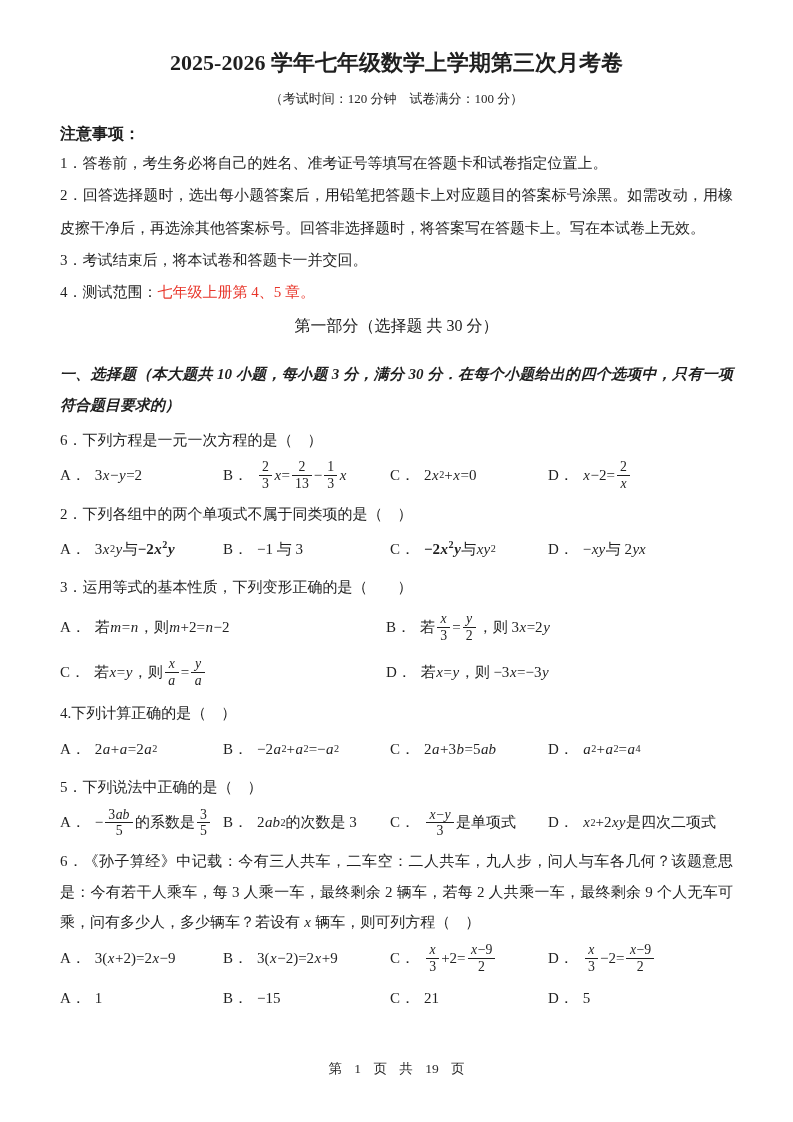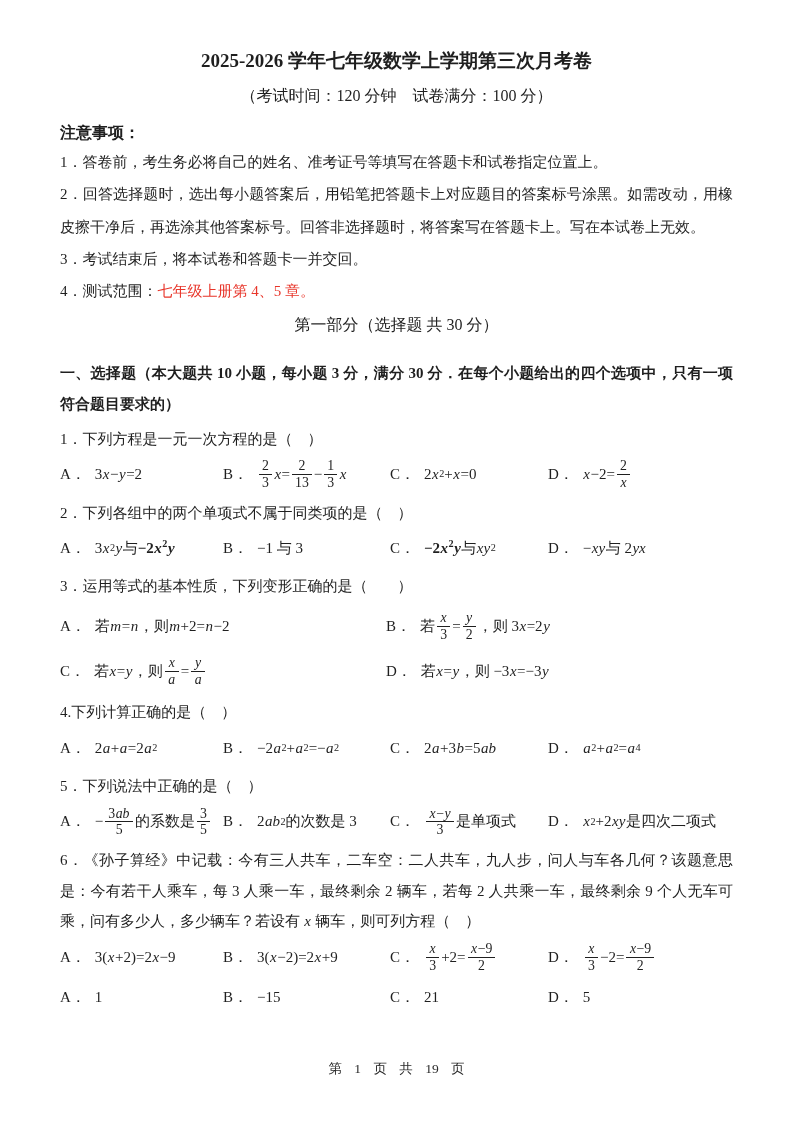--- a/index.html
+++ b/index.html
@@ -6,29 +6,29 @@
   * { box-sizing: border-box; }
   html,body { margin:0; padding:0; }
   body {
     width:793px; height:1122px; overflow:hidden;
     background:#ffffff; color:var(--ink);
     font-family:"Liberation Serif","DejaVu Serif",serif;
     font-size:15px;
   }
   .page { position:relative; width:100%; height:100%; padding:38px 60px 0 60px; }
 
-  .title { font-size:19px; font-weight:700; text-align:center; margin:10px 0 12px; }
-  .subtitle { font-size:16px; text-align:center; margin:0 0 16px; }
+  .title { font-size:22px; font-weight:700; text-align:center; margin:10px 0 12px; }
+  .subtitle { font-size:13px; text-align:center; margin:0 0 16px; }
 
   .notice-heading { font-size:16px; font-weight:700; margin:12px 0 2px;
     font-family:"Liberation Sans","DejaVu Sans",sans-serif; }
   .notice-item { margin:0; line-height:2.15; text-align:justify; }
 
   .part-heading { font-size:16px; font-weight:400; text-align:center; margin:8px 0 22px; }
-  .intro { font-weight:700; line-height:2.05; text-align:justify; margin:16px 0 4px; }
+  .intro { font-weight:700; line-height:2.05; text-align:justify; margin:16px 0 4px;font-style:italic; }
 
   .question { margin:0 0 6px; }
   .stem { line-height:2.05; margin:4px 0 0; text-align:justify; }
   .options { display:grid; align-items:center; margin:3px 0 6px; min-height:34px; }
   .options.row4 { grid-template-columns:163px 167px 158px 1fr; }
   .options.grid2 { grid-template-columns:326px 1fr; row-gap:12px; margin:8px 0 10px; }
   .option { display:flex; align-items:center; white-space:nowrap; }
   .opt-label { margin-right:9px; }
   .opt-content { display:inline-flex; align-items:center; flex-wrap:nowrap; }
 
@@ -59,21 +59,21 @@
         <p class="notice-item"><span>3．考试结束后，将本试卷和答题卡一并交回。</span></p>
         <p class="notice-item"><span>4．测试范围：</span><span class="red">七年级上册第 4、5 章。</span></p>
       </div>
   </section>
 
   <h3 class="part-heading">第一部分（选择题 共 30 分）</h3>
   <p class="intro">一、选择题（本大题共 10 小题，每小题 3 分，满分 30 分．在每个小题给出的四个选项中，只有一项符合题目要求的）</p>
 
   <main id="questions">
       <section class="question">
-    <p class="stem">1．下列方程是一元一次方程的是（　）</p>
+    <p class="stem">6．下列方程是一元一次方程的是（　）</p>
     <div class="options row4">
           <span class="option">
     <span class="opt-label">A．</span>
     <span class="opt-content">3<i class="mv">x</i>−<i class="mv">y</i>=2</span>
   </span>
           <span class="option">
     <span class="opt-label">B．</span>
     <span class="opt-content"><span class="frac">
                 <span class="fnum">2</span>
                 <span class="fden">3</span>

